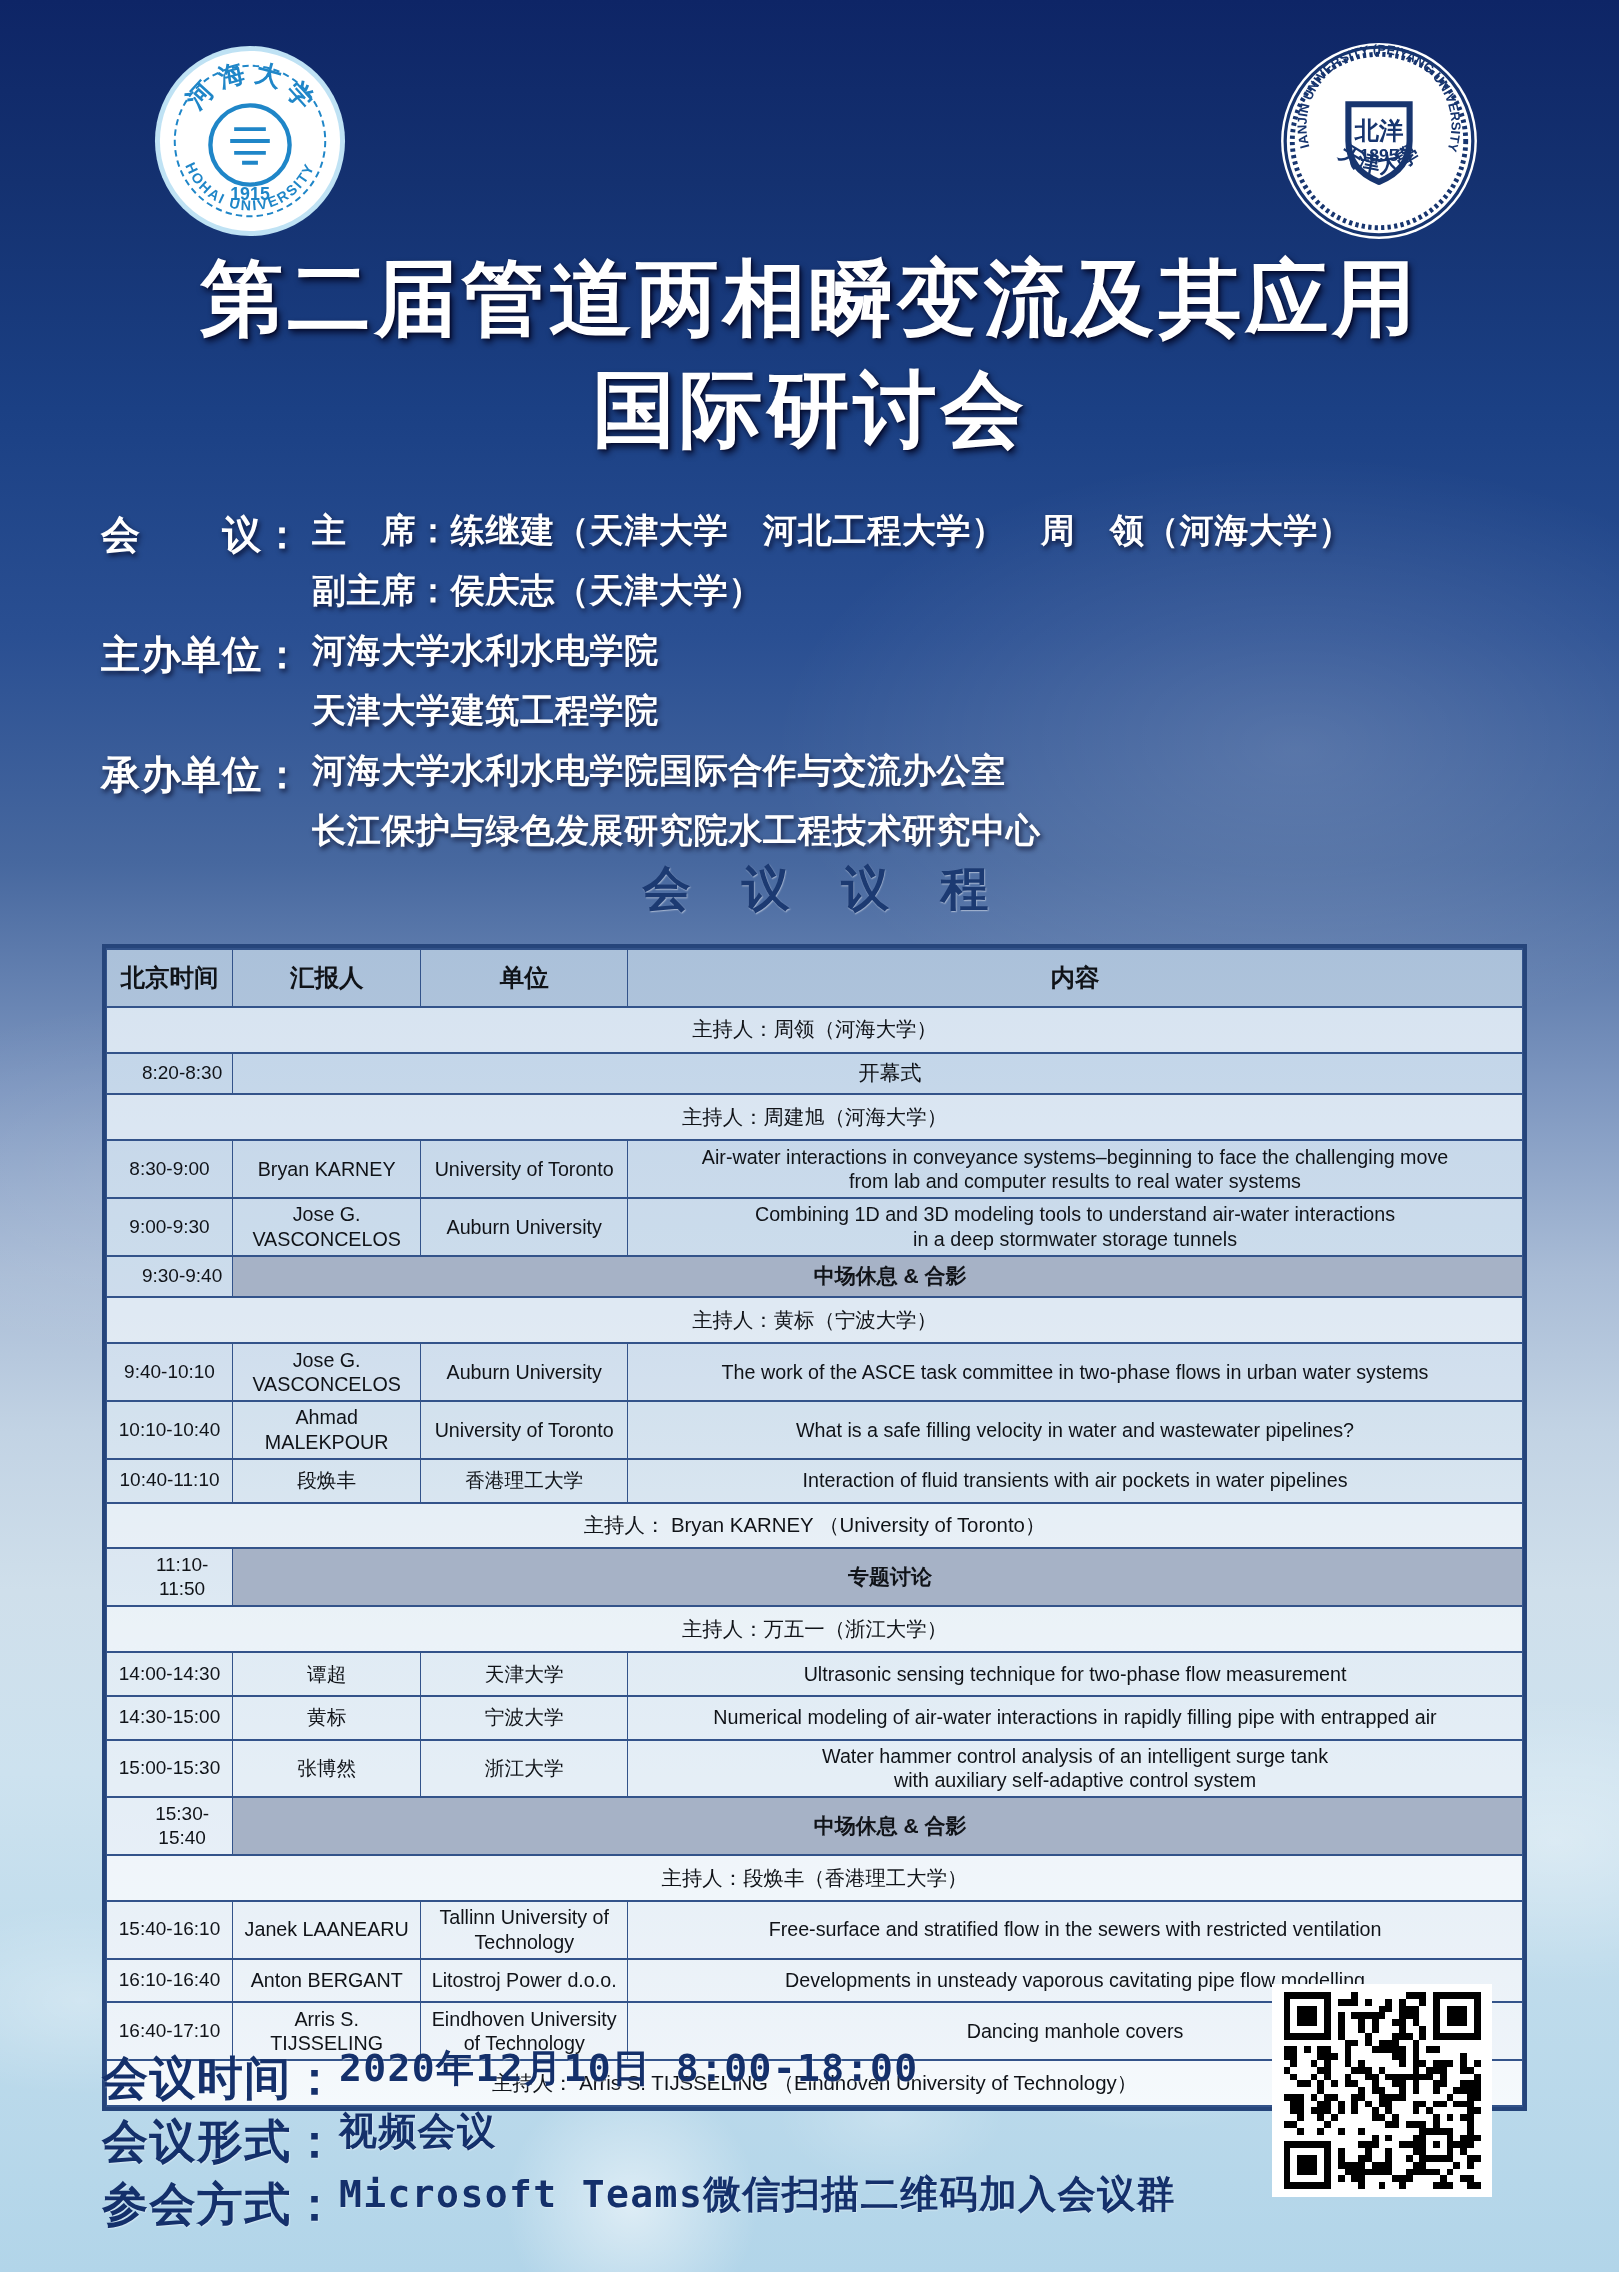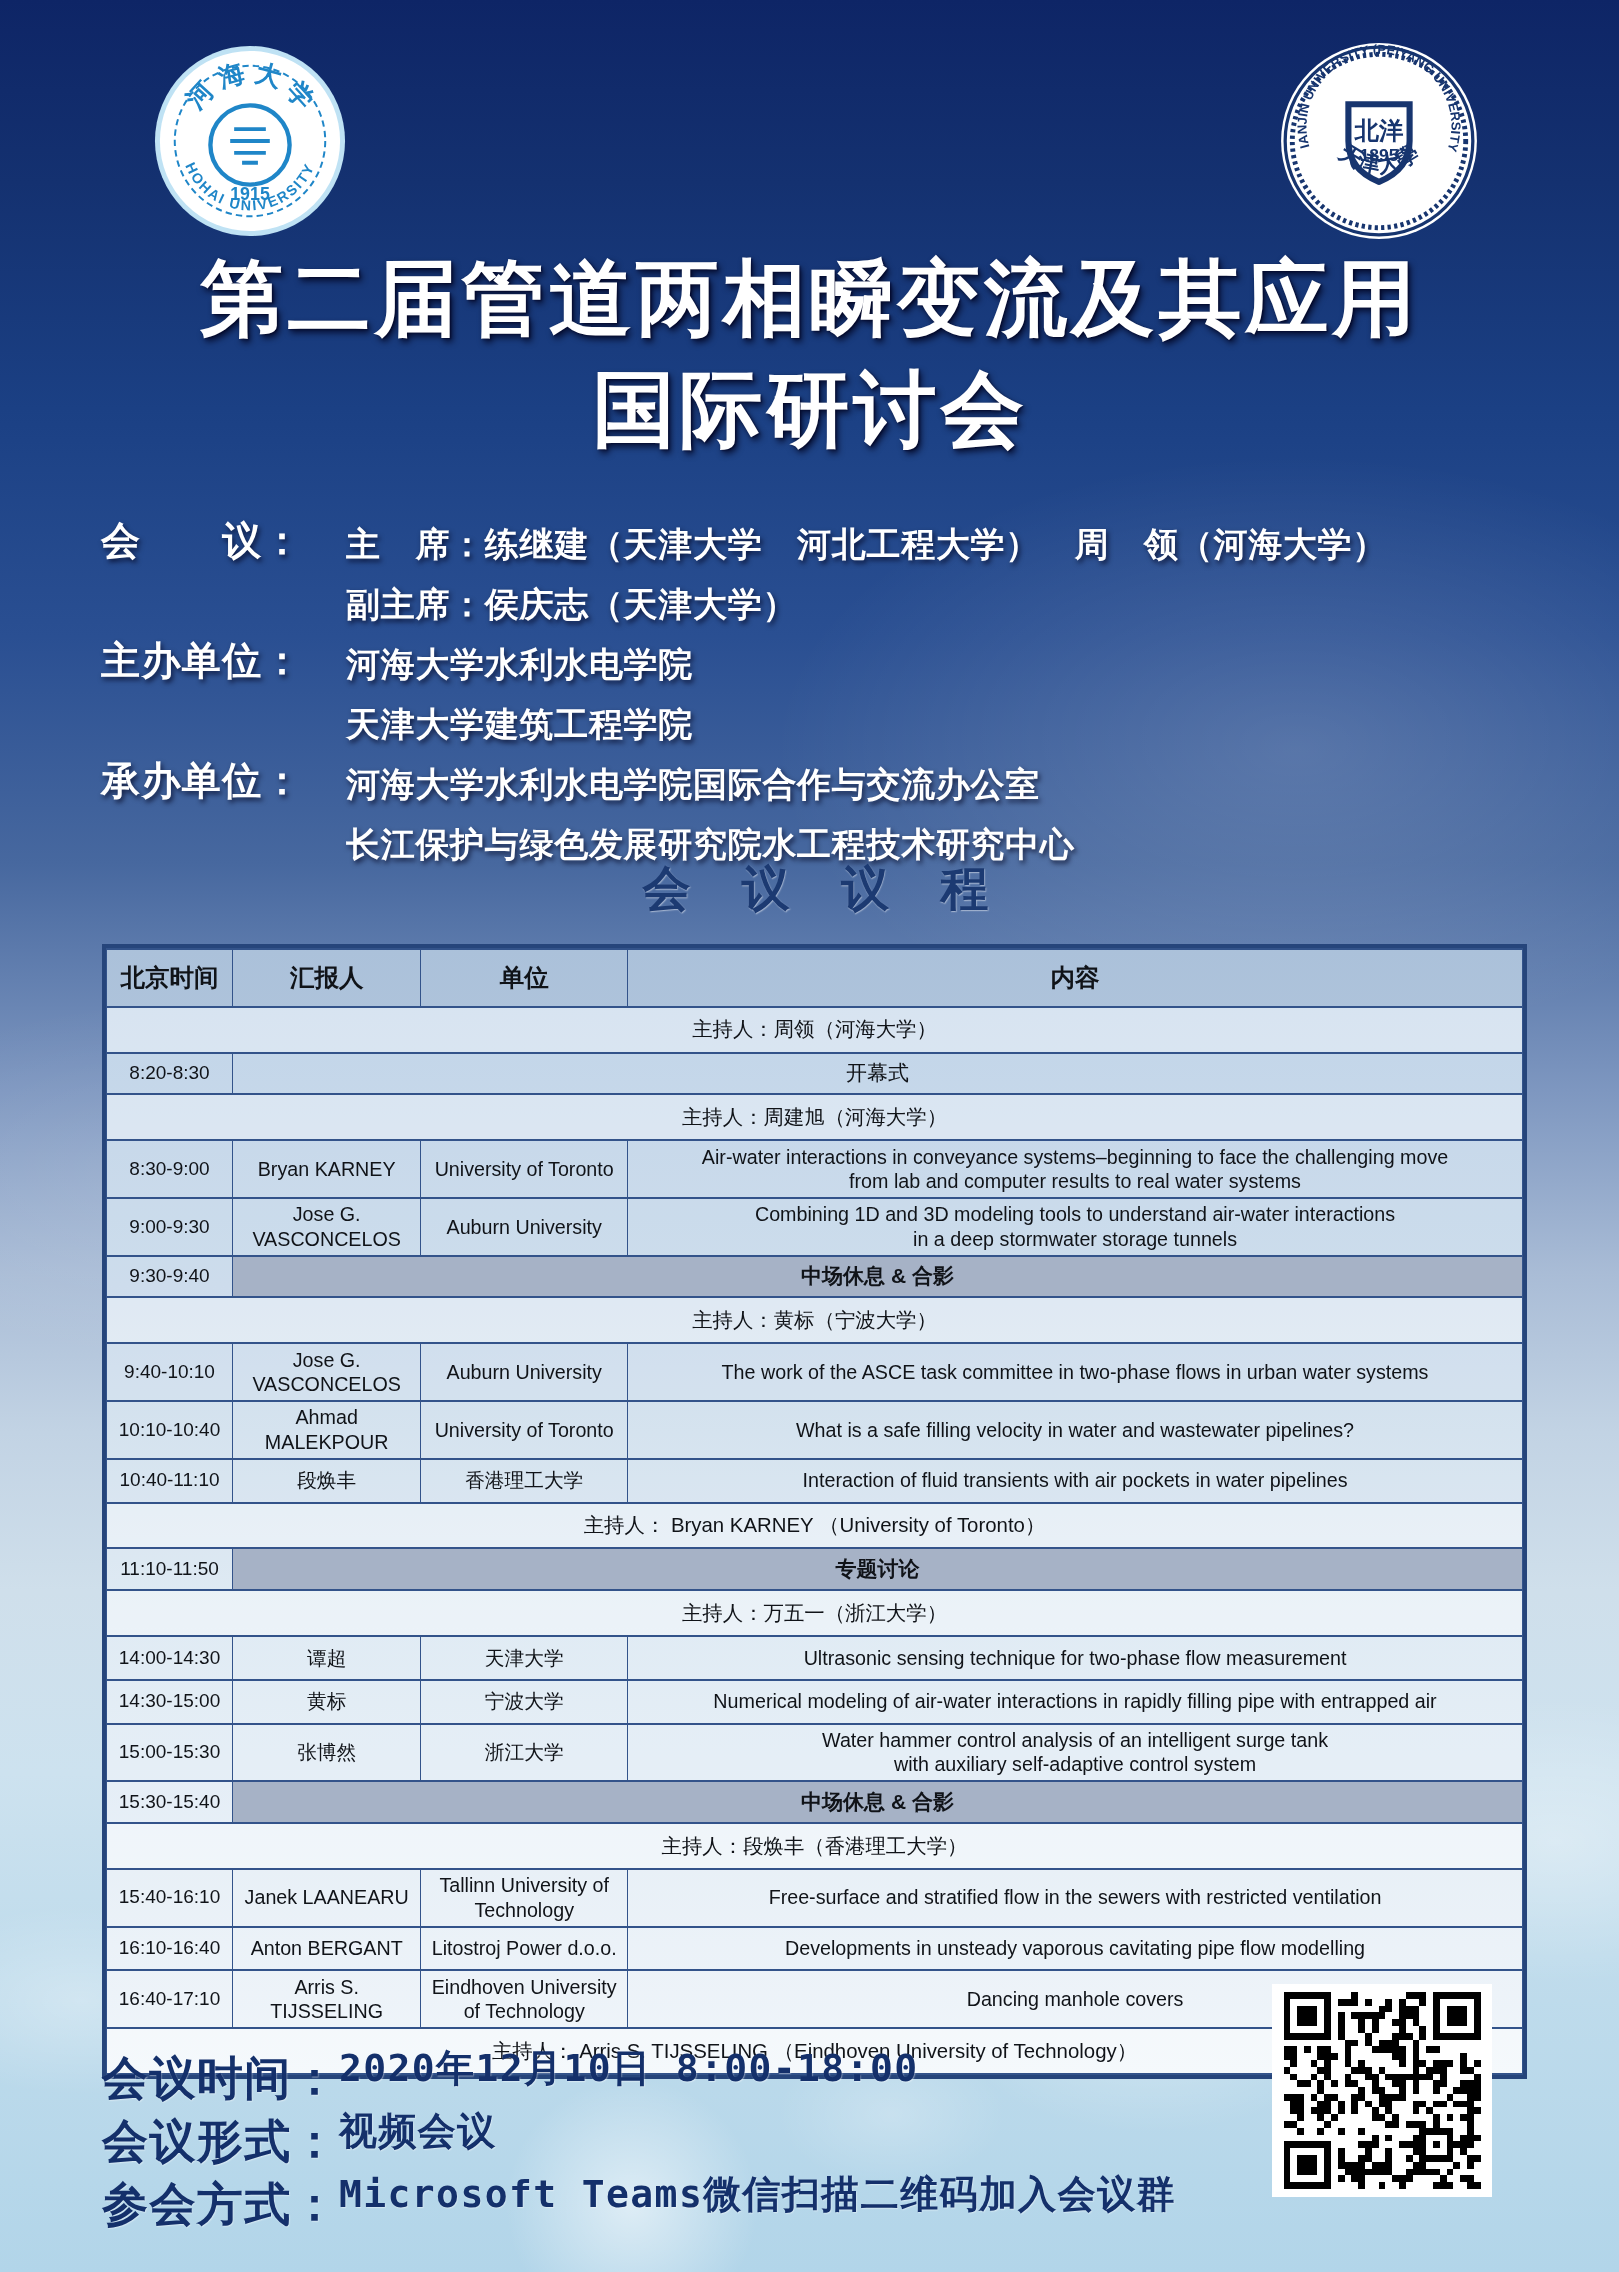--- a/index.html
+++ b/index.html
@@ -19,43 +19,43 @@
   
   .logo{position:absolute;}
   .logo-hohai{left:151px;top:42px;width:198px;height:198px;}
   .logo-tianjin{left:1277px;top:39px;width:204px;height:204px;}
   
   .title-wrap{position:absolute;left:0;top:243px;width:100%;text-align:center;color:#fff;}
   .title-line{font-weight:900;font-size:83px;line-height:111px;letter-spacing:4.1px;
     text-shadow:2.7px 4.1px 6.8px rgba(0,0,25,.75),1.4px 1.4px 2px rgba(0,0,40,.6);}
   
   .info-block{position:absolute;left:101px;top:508px;width:1440px;color:#fff;}
-  .info-line{display:flex;align-items:flex-end;height:60px;
-    text-shadow:2px 2.7px 4.8px rgba(0,0,25,.7);gap:34px;}
+  .info-line{display:flex;align-items:flex-start;height:60px;
+    text-shadow:2px 2.7px 4.8px rgba(0,0,25,.7);}
   .info-label{flex:0 0 211px;font-size:39px;font-weight:900;letter-spacing:1.4px;white-space:pre;}
   .info-text{font-size:34px;font-weight:800;letter-spacing:0.7px;white-space:pre;}
   
   .agenda-title{position:absolute;left:15px;top:857px;width:100%;text-align:center;
     color:#1c3a72;font-size:48px;font-weight:900;letter-spacing:19px;
     text-shadow:0.7px 1.4px 1.4px rgba(255,255,255,.5);}
   
   .sched-wrap{position:absolute;left:102px;top:944px;width:1417px;
     background:linear-gradient(180deg,#b9cfe6 0%,#c8d9ea 30%,#dde9f3 60%,#eef4fa 100%);
     border:4.1px solid #26457b;box-shadow:0 0 0 0.7px rgba(255,255,255,.35) inset;}
   table.sched{width:100%;border-collapse:collapse;table-layout:fixed;color:#101318;}
   .sched th,.sched td{border:1.4px solid #33538a;border-top-width:2px;border-bottom-width:2px;
     padding:3.4px 6.8px;text-align:center;vertical-align:middle;}
   .sched th{height:49px;font-size:24.5px;font-weight:800;
     background:rgba(90,112,150,.14);}
   .sched td{font-size:19.7px;line-height:24.5px;}
   .sched td.time{font-size:19px;}
   .sched tr.r-mod td{height:37px;background:rgba(255,255,255,.42);font-size:20.4px;margin-left:48px;}
   .sched tr.r-talk td{height:35px;background:rgba(255,255,255,.10);}
   .sched td.content{white-space:pre-line;}
-  .sched tr.r-merged td{height:33px;background:rgba(255,255,255,.10);}
+  .sched tr.r-merged td{height:33px;background:rgba(255,255,255,.10);padding-left:32px;}
   .sched tr.r-merged td.fill-break{background:#a6b2c6;font-weight:800;font-size:21px;}
   .sched tr.r-merged td.fill-normal{font-size:21px;}
   
   .footer-block{position:absolute;left:102px;top:2037px;color:#14306b;}
   .footer-line{display:flex;align-items:center;height:63px;
     font-family:"DejaVu Sans Mono","Liberation Sans",sans-serif;
     font-weight:900;letter-spacing:1.4px;text-shadow:0.7px 1.4px 1.4px rgba(255,255,255,.45);}
   .footer-label{font-size:46px;white-space:pre;margin-top:20px;}
   .footer-text{font-size:38px;white-space:pre;}
   .qr-box{position:absolute;left:1272px;top:1984px;width:220px;height:213px;background:#fff;

